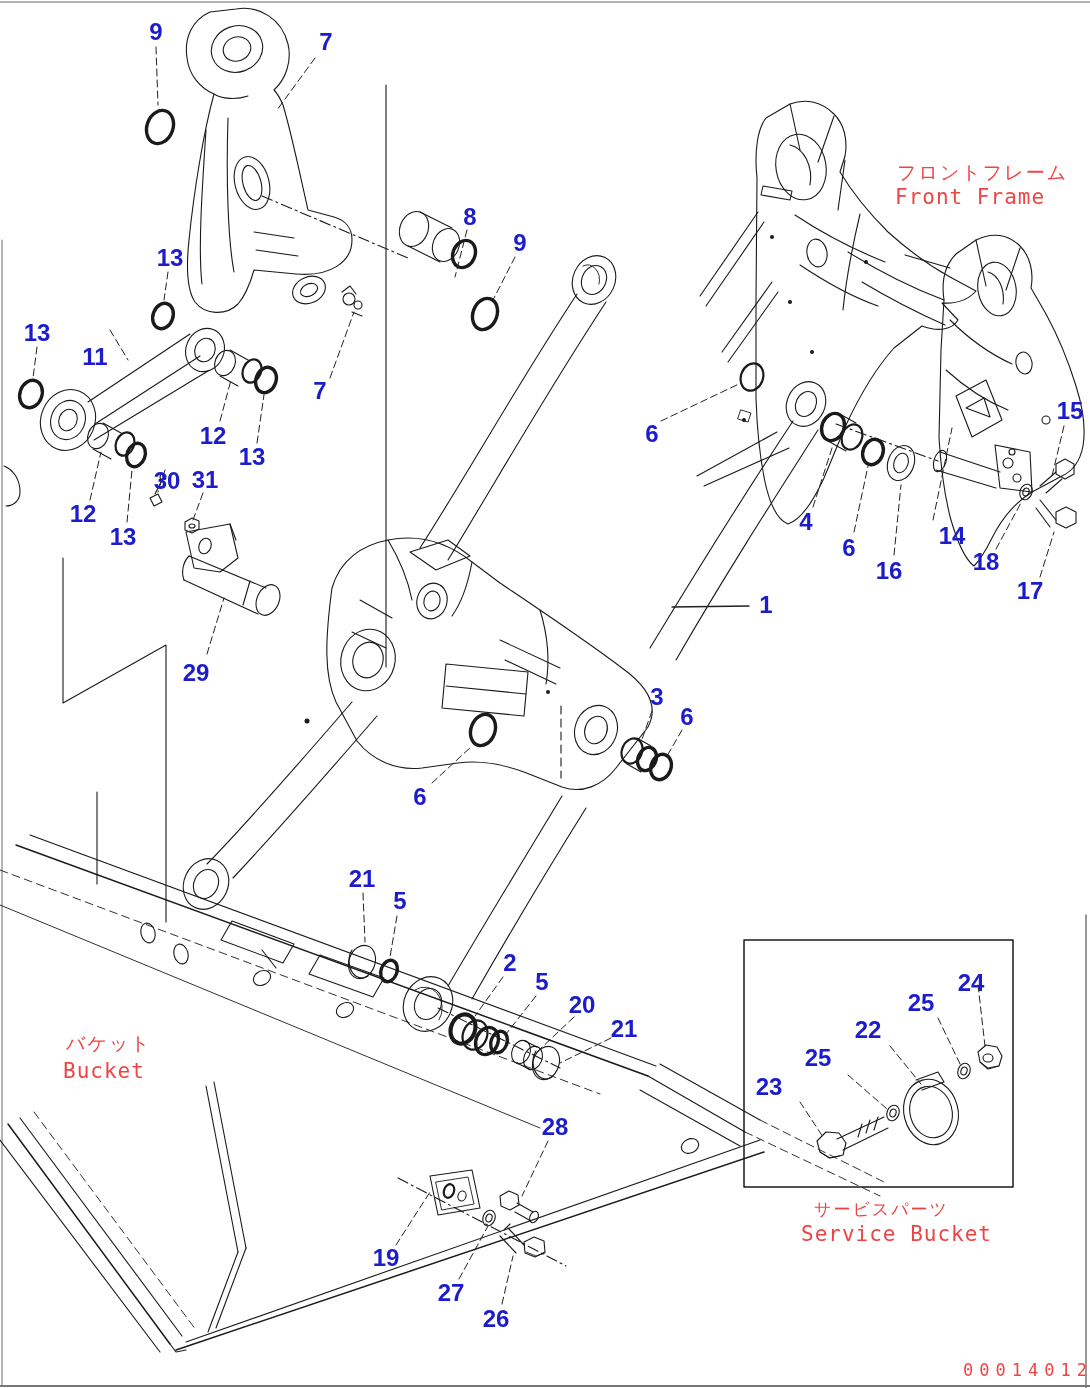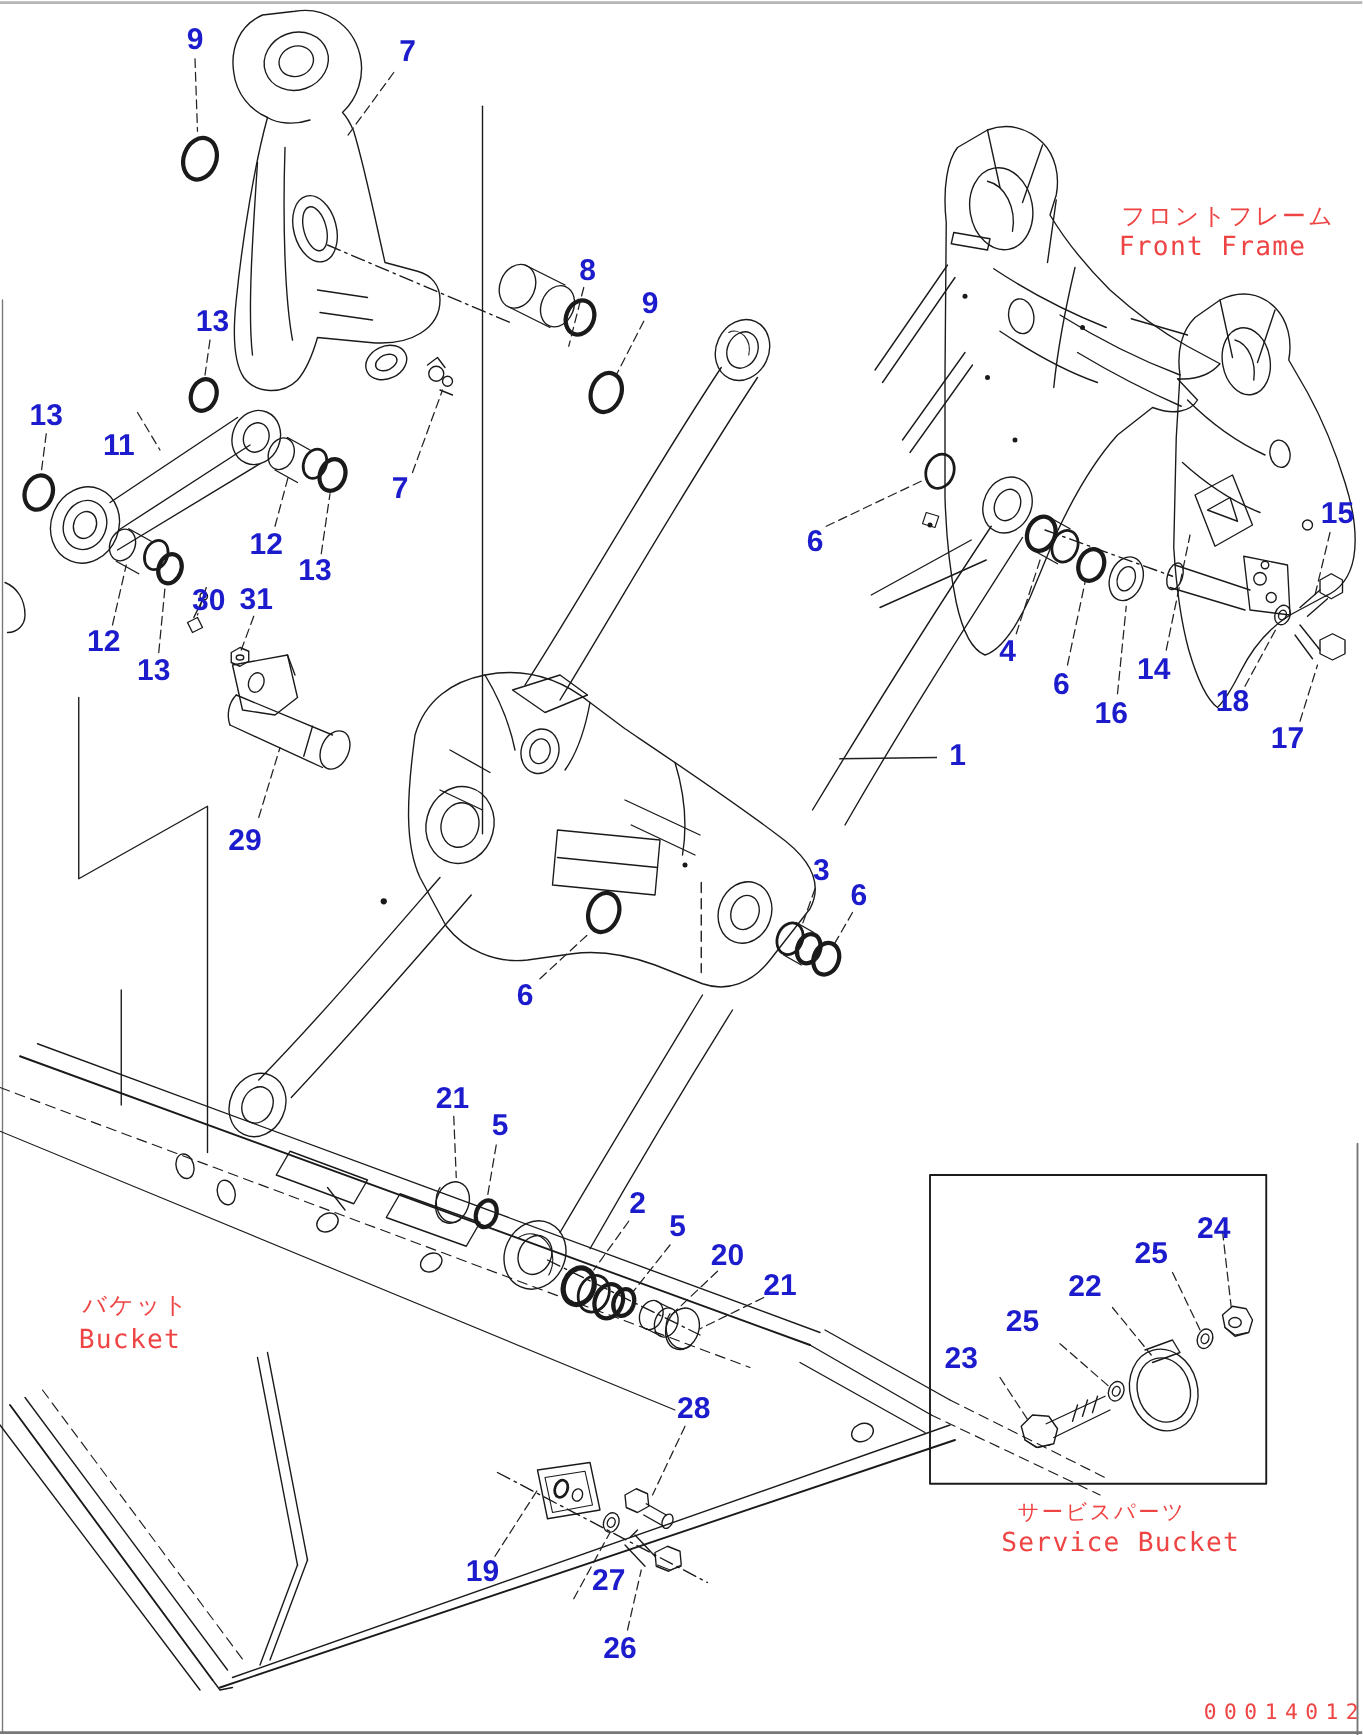--- a/index.html
+++ b/index.html
@@ -435,37 +435,37 @@
       <div class="callout" style="left: 252px; top: 457px;">13</div>
       <div class="callout" style="left: 167px; top: 481px;">30</div>
       <div class="callout" style="left: 205px; top: 480px;">31</div>
       <div class="callout" style="left: 83px; top: 514px;">12</div>
       <div class="callout" style="left: 123px; top: 537px;">13</div>
       <div class="callout" style="left: 196px; top: 673px;">29</div>
       <div class="callout" style="left: 652px; top: 434px;">6</div>
       <div class="callout" style="left: 806px; top: 522px;">4</div>
       <div class="callout" style="left: 849px; top: 548px;">6</div>
       <div class="callout" style="left: 889px; top: 571px;">16</div>
-      <div class="callout" style="left: 923px; top: 536px;">14</div>
+      <div class="callout" style="left: 952px; top: 536px;">14</div>
       <div class="callout" style="left: 1070px; top: 411px;">15</div>
       <div class="callout" style="left: 986px; top: 562px;">18</div>
       <div class="callout" style="left: 1030px; top: 591px;">17</div>
       <div class="callout" style="left: 766px; top: 605px;">1</div>
       <div class="callout" style="left: 657px; top: 697px;">3</div>
       <div class="callout" style="left: 687px; top: 717px;">6</div>
       <div class="callout" style="left: 420px; top: 797px;">6</div>
       <div class="callout" style="left: 362px; top: 879px;">21</div>
       <div class="callout" style="left: 400px; top: 901px;">5</div>
       <div class="callout" style="left: 510px; top: 963px;">2</div>
       <div class="callout" style="left: 542px; top: 982px;">5</div>
       <div class="callout" style="left: 582px; top: 1005px;">20</div>
       <div class="callout" style="left: 624px; top: 1029px;">21</div>
       <div class="callout" style="left: 555px; top: 1127px;">28</div>
       <div class="callout" style="left: 386px; top: 1258px;">19</div>
-      <div class="callout" style="left: 451px; top: 1265px; margin-left: 36px;">27</div>
+      <div class="callout" style="left: 451px; top: 1293px;">27</div>
       <div class="callout" style="left: 496px; top: 1319px;">26</div>
       <div class="callout" style="left: 971px; top: 969px; margin-top: 14px;">24</div>
       <div class="callout" style="left: 921px; top: 1003px;">25</div>
       <div class="callout" style="left: 868px; top: 1030px;">22</div>
       <div class="callout" style="left: 818px; top: 1058px;">25</div>
       <div class="callout" style="left: 769px; top: 1087px;">23</div>
     </div>
 
 <div class="lbl jp" style="left:897px;top:160px;">フロントフレーム</div>
 <div class="lbl en" style="left:895px;top:185px;">Front Frame</div>

